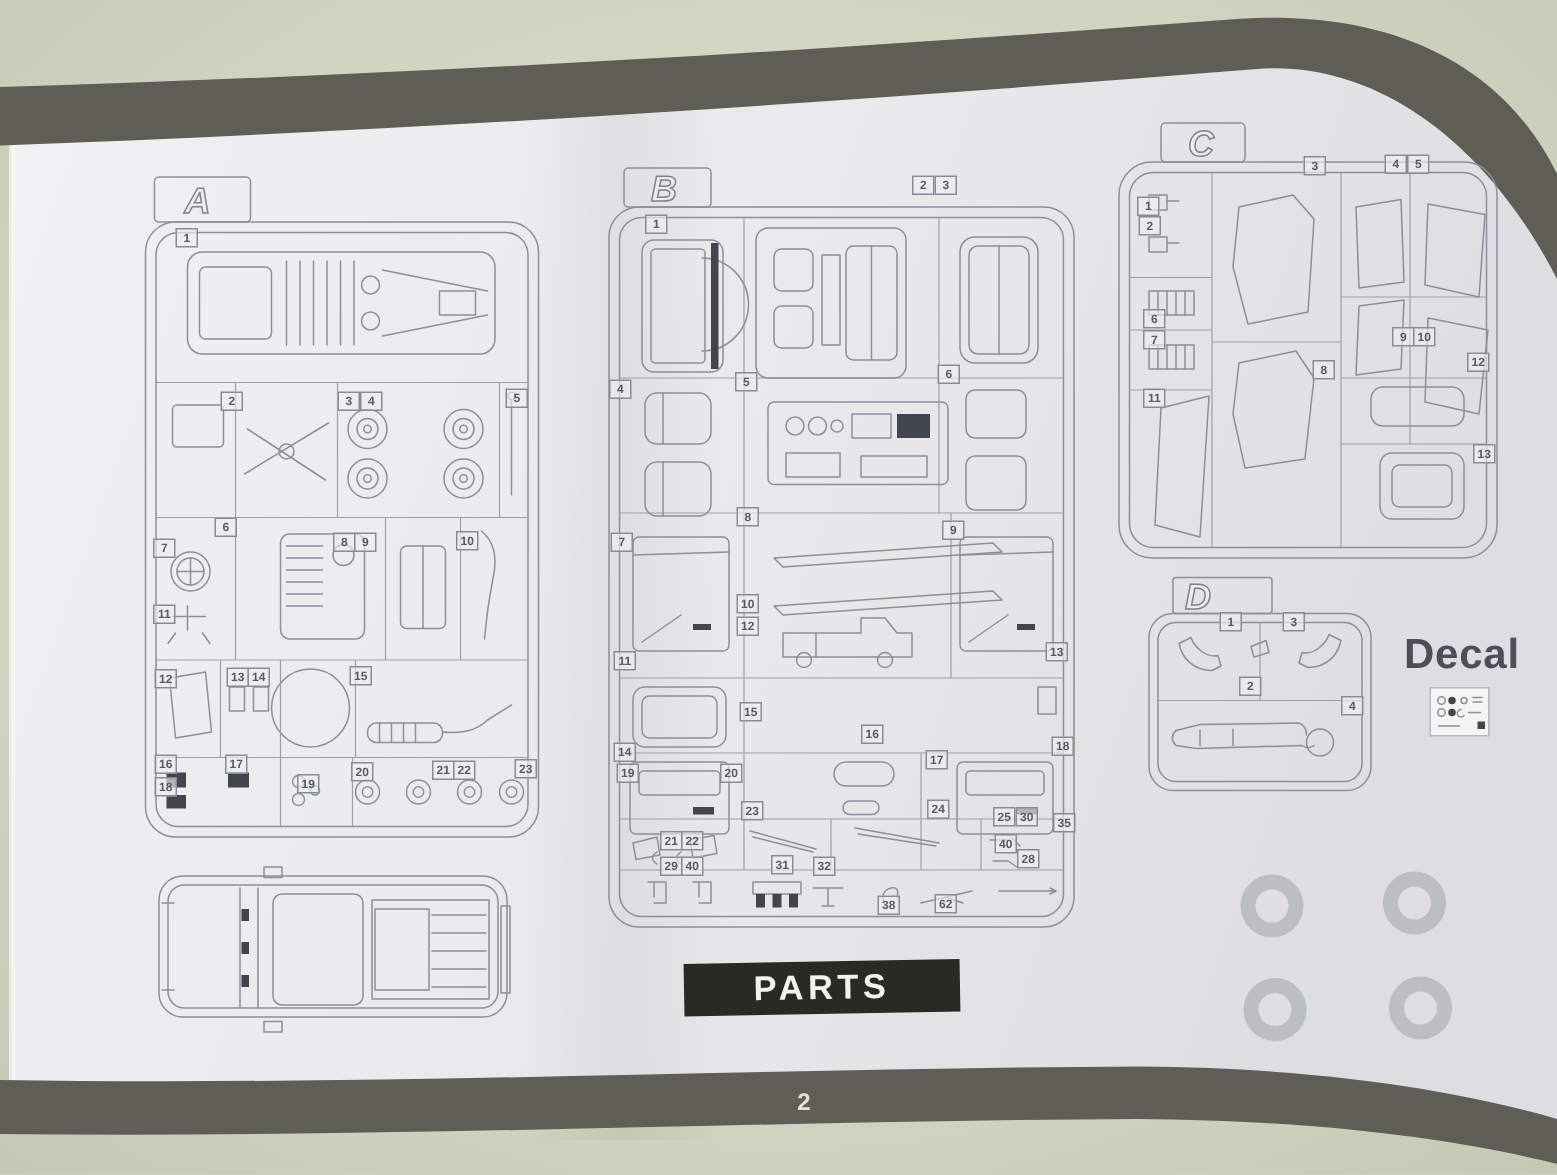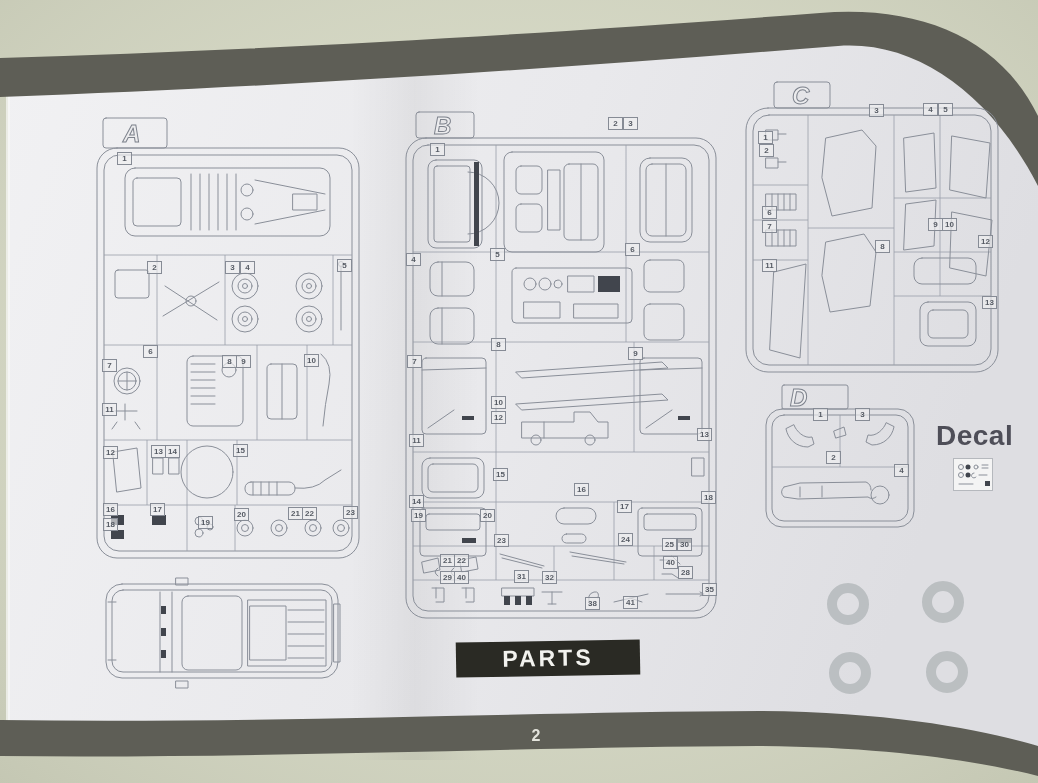--- a/index.html
+++ b/index.html
@@ -333,22 +333,22 @@
     <i class="pn" style="left:214px;top:423px">24</i>
     <i class="pn" style="left:258px;top:428px">25</i>
     <i class="pn" style="left:273px;top:428px">30</i>
     <i class="pn" style="left:259px;top:446px">40</i>
     <i class="pn" style="left:274px;top:456px">28</i>
     <i class="pn" style="left:36px;top:461px">29</i>
     <i class="pn" style="left:50px;top:461px">40</i>
     <i class="pn" style="left:110px;top:460px">31</i>
     <i class="pn" style="left:138px;top:461px">32</i>
     <i class="pn" style="left:181px;top:487px">38</i>
-    <i class="pn" style="left:219px;top:486px">41</i>
-    <i class="pn" style="left:298px;top:473px">35</i>
+    <i class="pn" style="left:219px;top:486px">62</i>
+    <i class="pn" style="left:298px;top:432px">35</i>
   </div>
 
   <div class="sprue" style="left:744px;top:80px;width:258px;height:300px">
     <svg class="art" width="258" height="300" viewBox="0 0 258 300">
       <rect class="ln" x="30" y="2" width="56" height="26" rx="3"></rect>
       <text class="letter" x="48" y="24">C</text>
       <rect class="ln" x="2" y="28" width="252" height="264" rx="22"></rect>
       <rect class="ln" x="9" y="35" width="238" height="250" rx="16"></rect>
       <line class="lt" x1="64" y1="35" x2="64" y2="285"></line>
       <line class="lt" x1="150" y1="35" x2="150" y2="285"></line>

